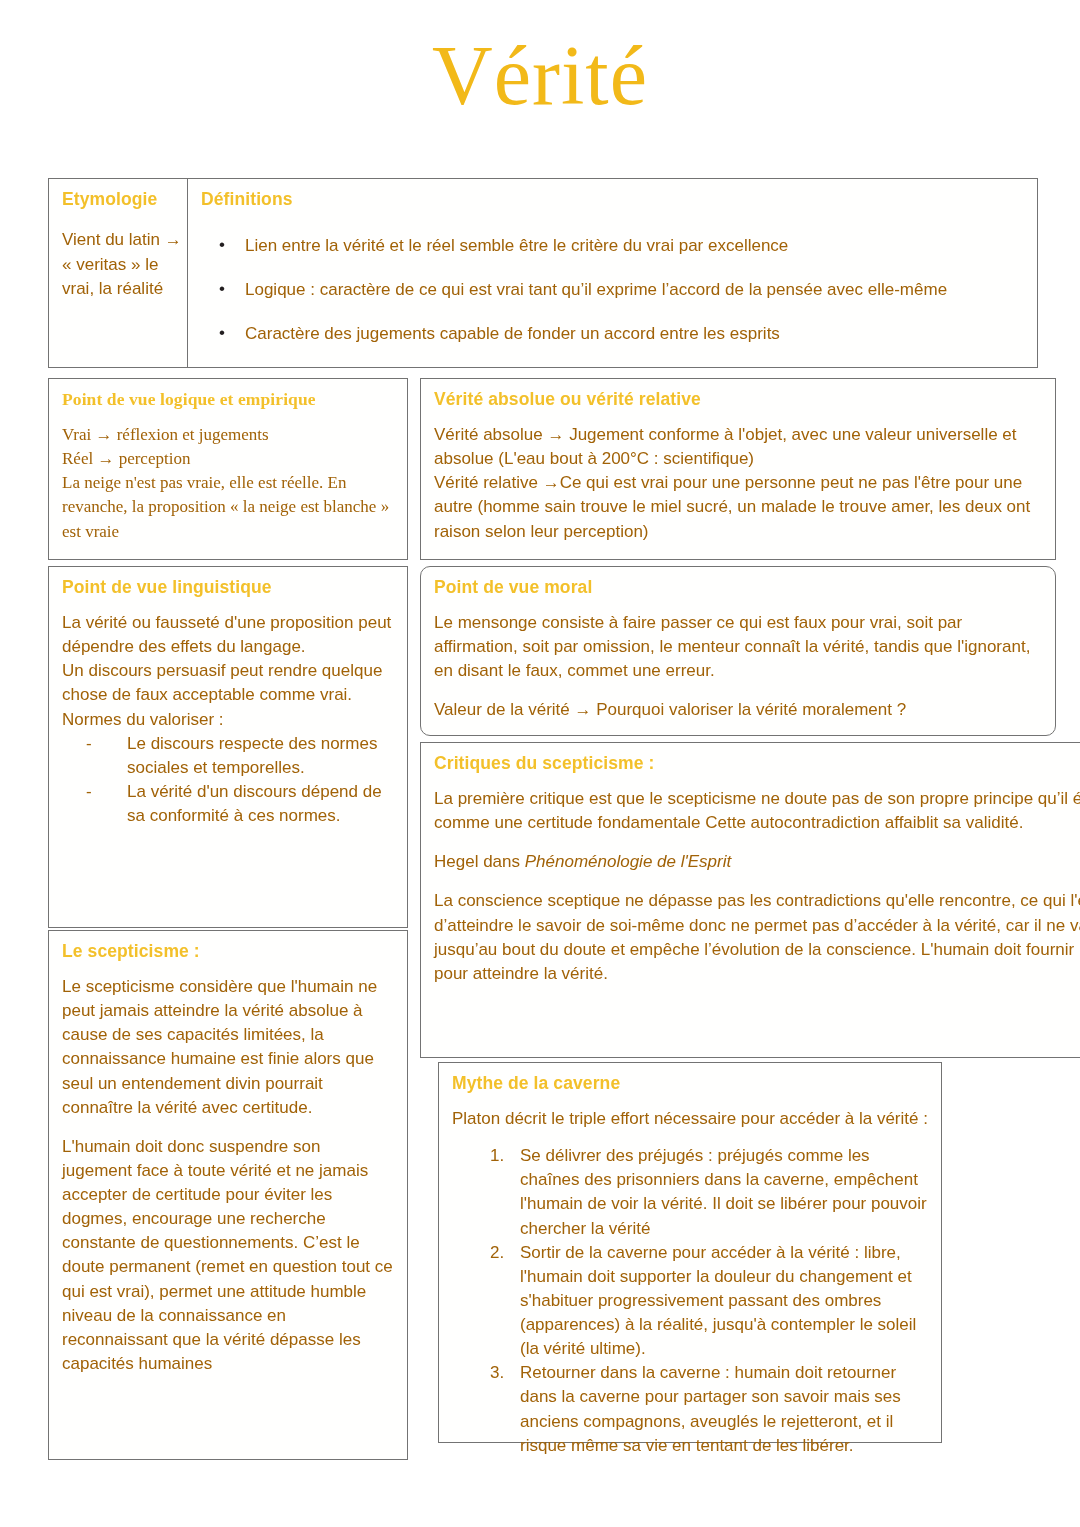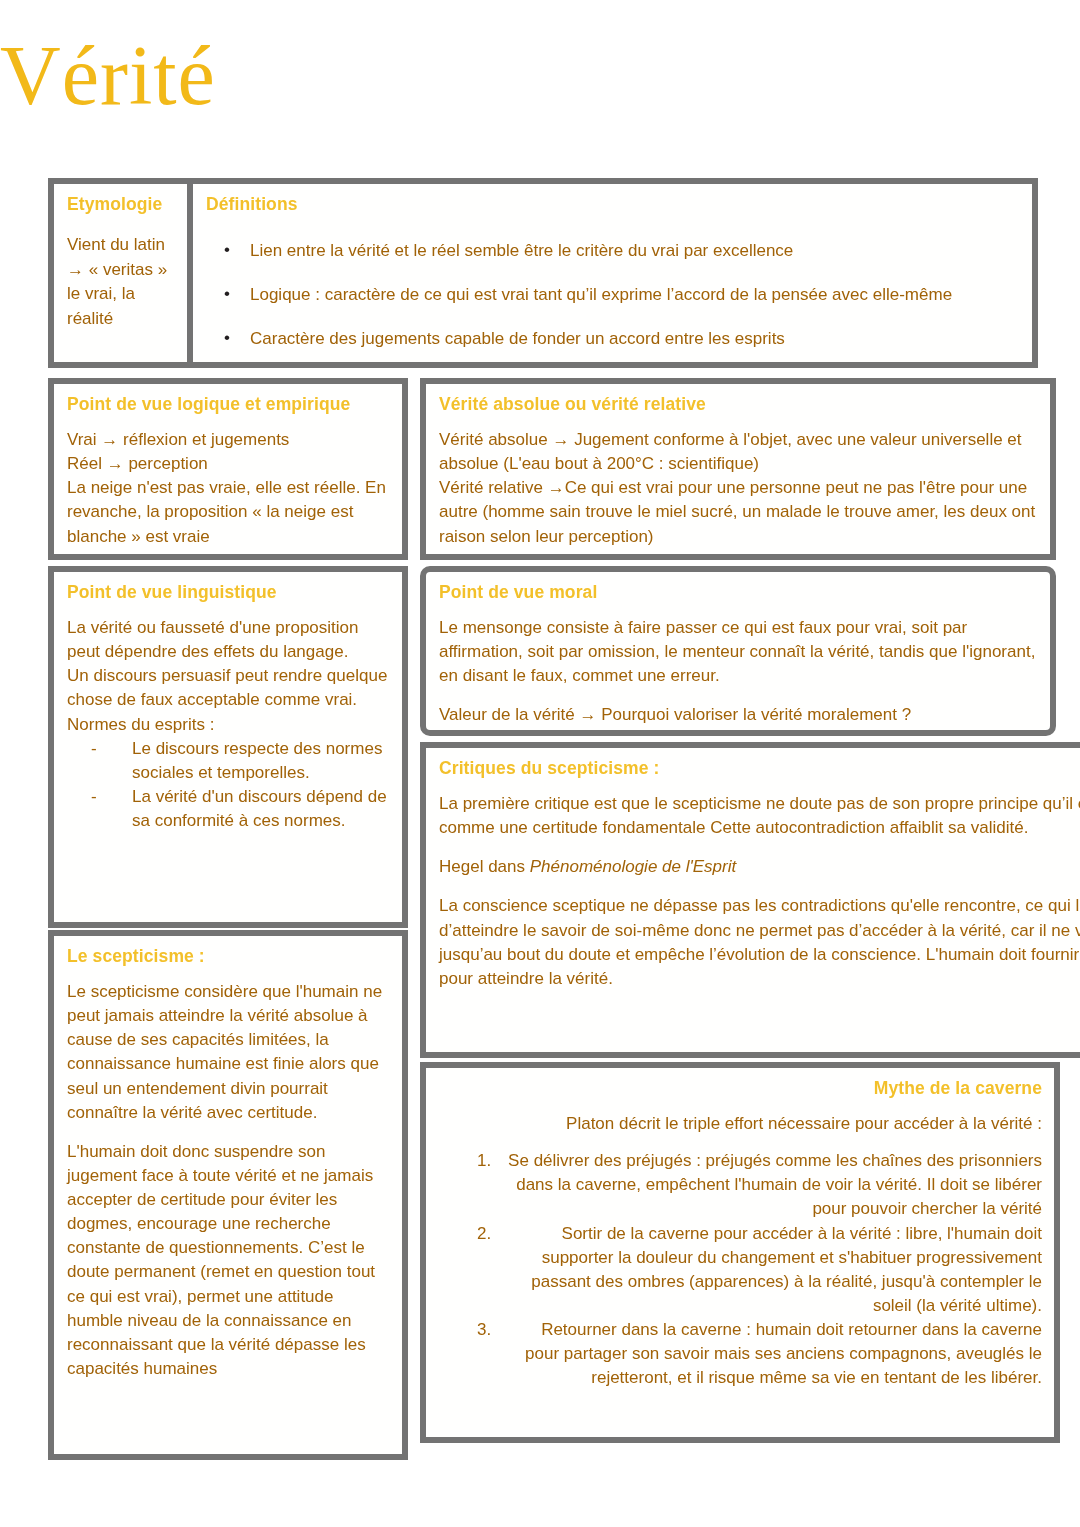--- a/index.html
+++ b/index.html
@@ -21,34 +21,34 @@
     width: 1080px;
     height: 1527px;
   }
 
   
   .title {
     position: absolute;
     left: 0;
     top: 32px;
     width: 1080px;
-    text-align: left;
+    text-align: center;
     font-family: "Liberation Serif", serif;
     font-size: 84px;
     line-height: 1.05;
     color: #F2B919;
     letter-spacing: 1px;
     font-weight: 400;
   }
 
   
   .card {
     position: absolute;
     box-sizing: border-box;
-    border: 6px solid #737373;
+    border: 1px solid #737373;
     background: #FFFFFE;
     padding: 10px 12px 10px 13px;
   }
 
   .card h2 {
     margin: 0 0 13px 0;
     font-size: 17.5px;
     font-weight: bold;
     color: #F3C02A;
     letter-spacing: 0.1px;
@@ -131,28 +131,28 @@
     top: 0;
   }
   em { font-style: italic; }
 
   .spacer-sm { height: 13px; }
 
   
   #card-etymologie  { left: 48px;  top: 178px;  width: 152px; height: 190px; }
   #card-definitions { left: 187px; top: 178px;  width: 851px; height: 190px; }
 
-  #card-logique     { left: 48px;  top: 378px;  width: 360px; height: 182px; }
+  #card-logique     { left: 48px;  top: 378px;  width: 360px; height: 182px; font-family: Liberation Serif, serif; }
   #card-linguistique{ left: 48px;  top: 566px;  width: 360px; height: 362px; }
   #card-scepticisme { left: 48px;  top: 930px;  width: 360px; height: 530px; }
 
   #card-absolue     { left: 420px; top: 378px;  width: 636px; height: 182px; }
   #card-moral       { left: 420px; top: 566px;  width: 636px; height: 170px; border-radius: 10px; }
   #card-critiques   { left: 420px; top: 742px;  width: 753px; height: 316px; }
-  #card-caverne     { left: 420px; top: 1062px; width: 640px; height: 381px; text-align: right; }
+  #card-caverne     { left: 438px; top: 1062px; width: 504px; height: 381px; }
 
   #card-etymologie h2 { margin-bottom: 18px; }
   #card-definitions h2 { margin-bottom: 24px; }
   #card-etymologie .txt { line-height: 1.45; }
 </style>
 </head>
 <body>
 
 <div id="page">
 
@@ -176,21 +176,21 @@
     <h2>Point de vue logique et empirique</h2>
     <div class="txt tight">Vrai → réflexion et jugements</div>
     <div class="txt tight">Réel → perception</div>
     <div class="txt tight">La neige n'est pas vraie, elle est réelle. En revanche, la proposition « la neige est blanche » est vraie</div>
   </div>
 
   <div class="card" id="card-linguistique">
     <h2>Point de vue linguistique</h2>
     <div class="txt tight">La vérité ou fausseté d'une proposition peut dépendre des effets du langage.</div>
     <div class="txt tight">Un discours persuasif peut rendre quelque chose de faux acceptable comme vrai.</div>
-    <div class="txt tight">Normes du esprits :</div>
+    <div class="txt tight">Normes du valoriser :</div>
     <ul class="dashes">
       <li>Le discours respecte des normes sociales et temporelles.</li>
       <li>La vérité d'un discours dépend de sa conformité à ces normes.</li>
     </ul>
   </div>
 
   <div class="card" id="card-scepticisme">
     <h2>Le scepticisme :</h2>
     <p>Le scepticisme considère que l'humain ne peut jamais atteindre la vérité absolue à cause de ses capacités limitées, la connaissance humaine est finie alors que seul un entendement divin pourrait connaître la vérité avec certitude.</p>
     <p>L'humain doit donc suspendre son jugement face à toute vérité et ne jamais accepter de certitude pour éviter les dogmes, encourage une recherche constante de questionnements. C’est le doute permanent (remet en question tout ce qui est vrai), permet une attitude humble niveau de la connaissance en reconnaissant que la vérité dépasse les capacités humaines</p>

